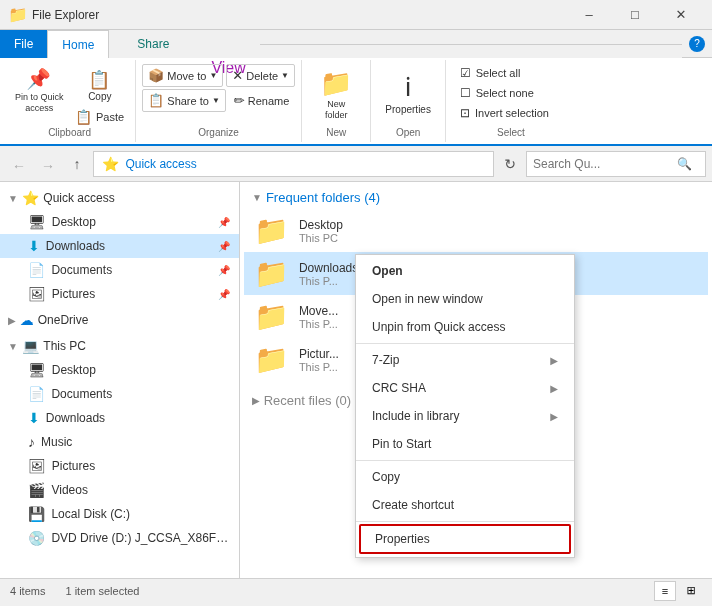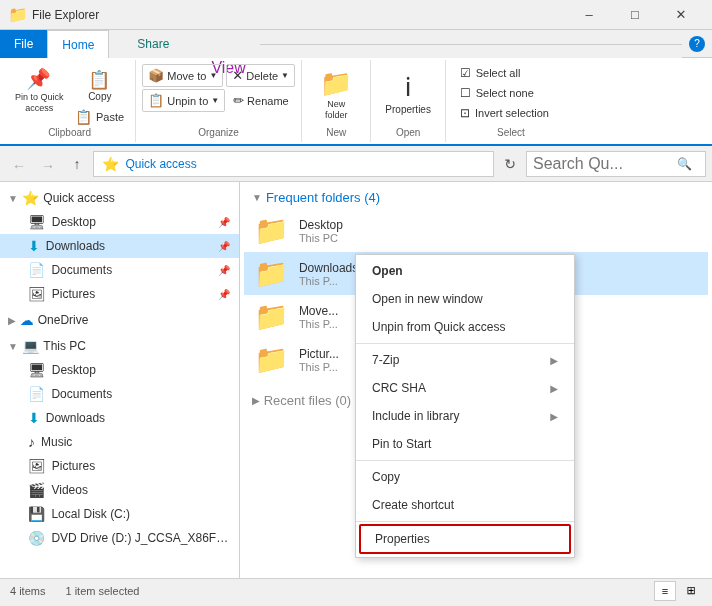--- a/index.html
+++ b/index.html
@@ -61,21 +61,21 @@
         </div>
         <div style="display:flex; align-items:center; gap:3px; padding:3px 5px; cursor:pointer; border-radius:2px; font-size:11px; color:#333; border:1px solid #ccc;">
           <span style="font-size:13px;">✕</span>
           <span>Delete</span>
           <span style="font-size:8px;">▼</span>
         </div>
       </div>
       <div style="display:flex; gap:3px; align-items:center;">
         <div style="display:flex; align-items:center; gap:3px; padding:3px 5px; cursor:pointer; border-radius:2px; font-size:11px; color:#333; border:1px solid #ccc;">
           <span style="font-size:13px;">📋</span>
-          <span>Unpin to</span>
+          <span>Share to</span>
           <span style="font-size:8px;">▼</span>
         </div>
         <div style="display:flex; align-items:center; gap:3px; padding:3px 5px; cursor:pointer; border-radius:2px; font-size:11px; color:#333;">
           <span style="font-size:13px;">✏</span>
           <span>Rename</span>
         </div>
       </div>
     </div>
     <span style="font-size:10px; color:#666; margin-top:auto; padding-bottom:2px; width:100%; text-align:center;">Organize</span>
   </div>
@@ -118,21 +118,21 @@
 <div style="background:#f0f0f0; height:36px; display:flex; align-items:center; padding:0 6px; gap:3px; border-bottom:1px solid #d0d0d0;">
   <button style="width:26px; height:26px; border:1px solid transparent; background:transparent; cursor:pointer; border-radius:2px; font-size:14px; color:#aaa; display:flex; align-items:center; justify-content:center;">←</button>
   <button style="width:26px; height:26px; border:1px solid transparent; background:transparent; cursor:pointer; border-radius:2px; font-size:14px; color:#aaa; display:flex; align-items:center; justify-content:center;">→</button>
   <button style="width:26px; height:26px; border:1px solid transparent; background:transparent; cursor:pointer; border-radius:2px; font-size:14px; color:#555; display:flex; align-items:center; justify-content:center;">↑</button>
   <div style="flex:1; height:26px; border:1px solid #ccc; background:#fff; display:flex; align-items:center; padding:0 8px; font-size:12px; cursor:pointer;">
     <span style="font-size:14px; margin-right:6px;">⭐</span>
     <span style="color:#0078d7;">Quick access</span>
   </div>
   <button style="width:26px; height:26px; border:1px solid transparent; background:transparent; cursor:pointer; border-radius:2px; font-size:14px; color:#555; display:flex; align-items:center; justify-content:center;">↻</button>
   <div style="width:180px; height:26px; border:1px solid #ccc; background:#fff; display:flex; align-items:center; padding:0 6px; gap:4px;">
-    <input style="border: none; outline: none; font-size: 16px; width: 140px; background: transparent;" placeholder="Search Qu...">
+    <input style="border: none; outline: none; font-size: 12px; width: 140px; background: transparent;" placeholder="Search Qu...">
     <span style="color:#888; cursor:pointer; font-size:12px;">🔍</span>
   </div>
 </div>
 
 <div style="display:flex; height:calc(606px - 30px - 28px - 92px - 36px - 24px);">
 
   <div style="width:240px; background:#fff; border-right:1px solid #d0d0d0; overflow-y:auto; padding:4px 0;">
 
     <div style="display:flex; align-items:center; gap:4px; padding:4px 4px 4px 8px; cursor:pointer; font-size:12px; font-weight:500; color:#333;">
       <span style="font-size:10px; color:#888;">▼</span>

